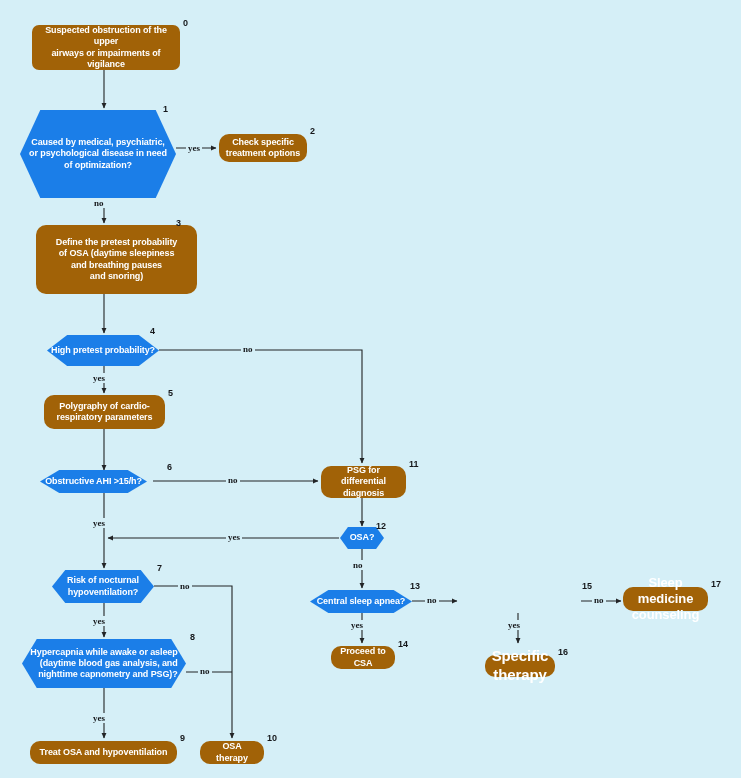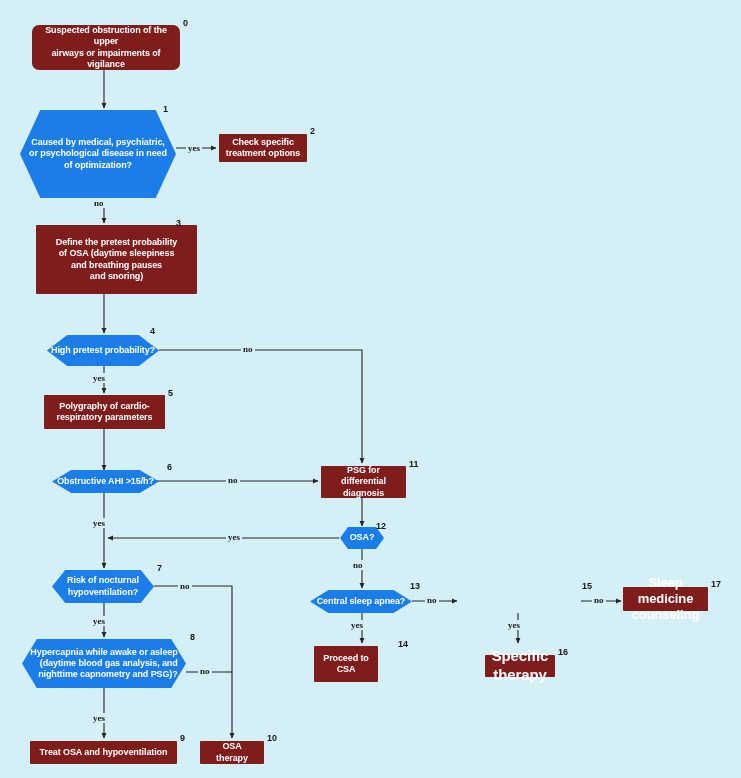--- a/index.html
+++ b/index.html
@@ -23,29 +23,29 @@
     pointer-events: none;
   }
   .node {
     position: absolute;
     box-sizing: border-box;
     display: flex;
     align-items: center;
     justify-content: center;
     text-align: center;
     color: #ffffff;
-    background: #7f1d1d;
+    background: #a16207;
     font-weight: bold;
     line-height: 1.25;
     letter-spacing: -0.1px;
     white-space: pre-line;
     padding: 0 6px;
   }
   .node.rect {
-    border-radius: 1px;
+    border-radius: 10px;
   }
   .node.rounded {
     border-radius: 7px;
   }
   .node.hex {
     background: #1b7ee8;
     clip-path: polygon(0% 50%, 13% 0%, 87% 0%, 100% 50%, 87% 100%, 13% 100%);
     padding: 0 4px;
   }
   .node.hex.wide {
@@ -158,21 +158,21 @@
     <span>High pretest probability?</span>
   </div>
   <div class="nodenum" style="left:150px; top:326px;">4</div>
 
   <div class="node rect" style="left:44px; top:395px; width:121px; height:34px; font-size:9px;">
     <span>Polygraphy of cardio-
 respiratory parameters</span>
   </div>
   <div class="nodenum" style="left:168px; top:388px;">5</div>
 
-  <div class="node hex narrow" style="left:52px; top:470px; width:107px; height:23px; font-size:9px;text-align:right;">
+  <div class="node hex narrow" style="left:40px; top:470px; width:107px; height:23px; font-size:9px;text-align:right;">
     <span>Obstructive AHI &gt;15/h?</span>
   </div>
   <div class="nodenum" style="left:167px; top:462px;">6</div>
 
   <div class="node hex" style="left:52px; top:570px; width:102px; height:33px; font-size:9px;">
     <span>Risk of nocturnal
 hypoventilation?</span>
   </div>
   <div class="nodenum" style="left:157px; top:563px;">7</div>
 
@@ -202,21 +202,21 @@
   <div class="node hex narrow" style="left:340px; top:527px; width:44px; height:22px; font-size:9px;">
     <span>OSA?</span>
   </div>
   <div class="nodenum" style="left:376px; top:521px;">12</div>
 
   <div class="node hex narrow" style="left:310px; top:590px; width:102px; height:23px; font-size:9px;">
     <span>Central sleep apnea?</span>
   </div>
   <div class="nodenum" style="left:410px; top:581px;">13</div>
 
-  <div class="node rect" style="left:314px; top:646px; width:64px; height:36px; font-size:9px;">
+  <div class="node rect" style="left:331px; top:646px; width:64px; height:23px; font-size:9px;">
     <span>Proceed to CSA</span>
   </div>
   <div class="nodenum" style="left:398px; top:639px;">14</div>
 
   <div class="nodenum" style="left:582px; top:581px;">15</div>
 
   <div class="node rect" style="left:485px; top:655px; width:70px; height:22px; font-size:15px;">
     <span>Specific therapy</span>
   </div>
   <div class="nodenum" style="left:558px; top:647px;">16</div>

